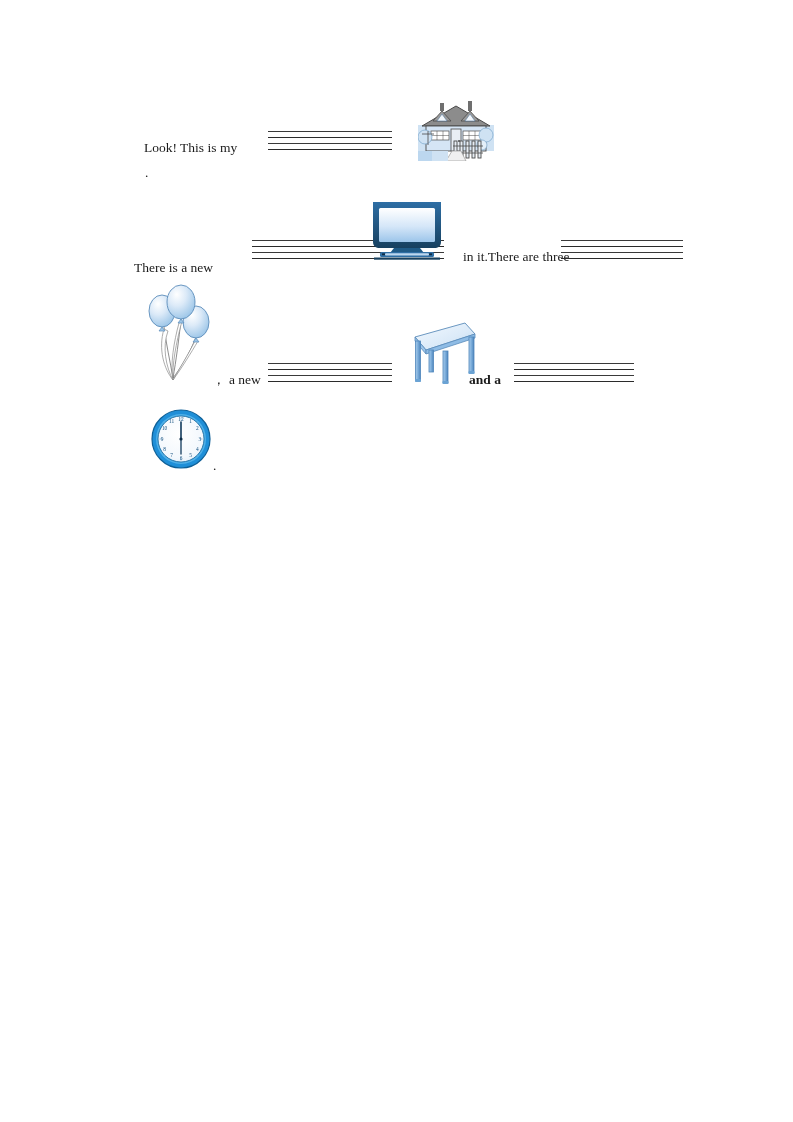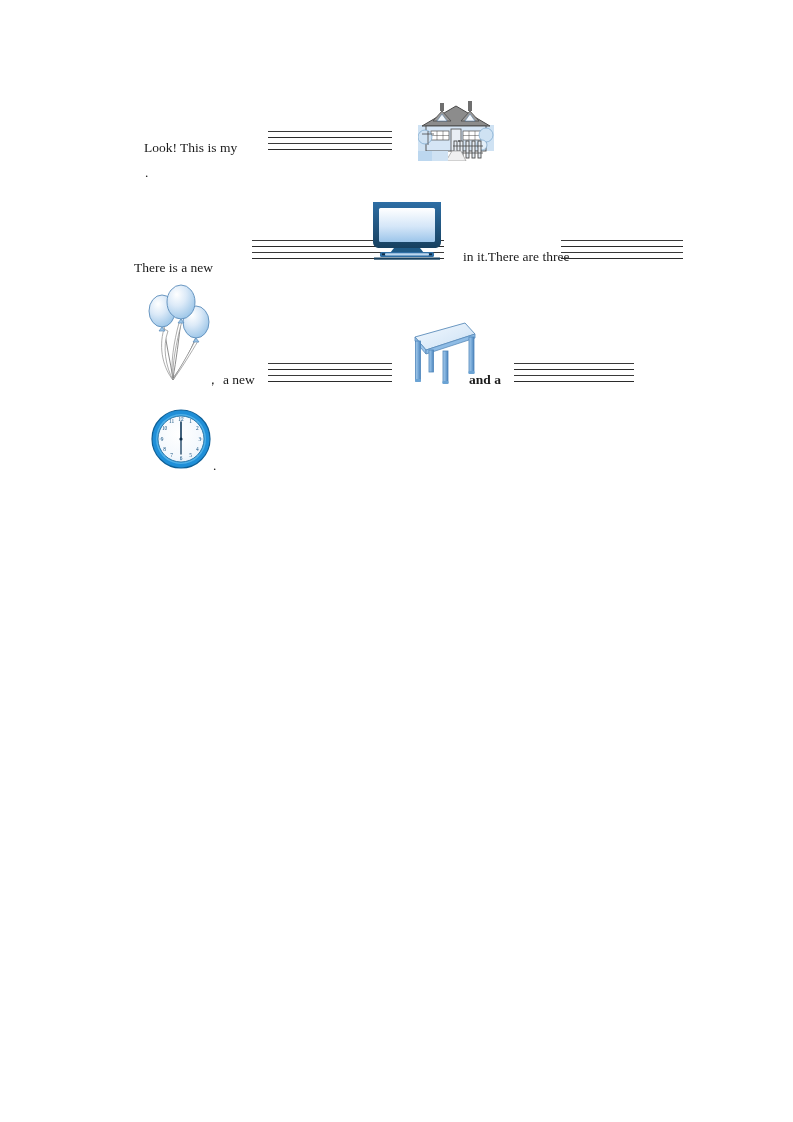--- a/index.html
+++ b/index.html
@@ -194,21 +194,21 @@
       <polygon points="14,46 11,50 17,50" fill="#9dc6e8" stroke="#5b8cba" stroke-width=".7"></polygon>
 
       <ellipse cx="48" cy="41" rx="13" ry="16" fill="url(#balg)" stroke="#5b8cba" stroke-width=".9"></ellipse>
       <polygon points="48,57 45,61 51,61" fill="#9dc6e8" stroke="#5b8cba" stroke-width=".7"></polygon>
 
       <ellipse cx="33" cy="21" rx="14" ry="17" fill="url(#balg)" stroke="#5b8cba" stroke-width=".9"></ellipse>
       <polygon points="33,38 30,42 36,42" fill="#9dc6e8" stroke="#5b8cba" stroke-width=".7"></polygon>
     </svg>
   </span>
 
-  <span class="node txt" style="left:206px; top:373px;">， a new</span>
+  <span class="node txt" style="left:212px; top:373px;">， a new</span>
 
   <span class="blank" style="left:268px; top:363px; width:124px;">
     <i class="r1"></i>
     <i class="r2"></i>
     <i class="r3"></i>
     <i class="r4"></i>
   </span>
 
   <span class="art" style="left:393px; top:318px;">
     <svg width="86" height="70" viewBox="0 0 86 70">

